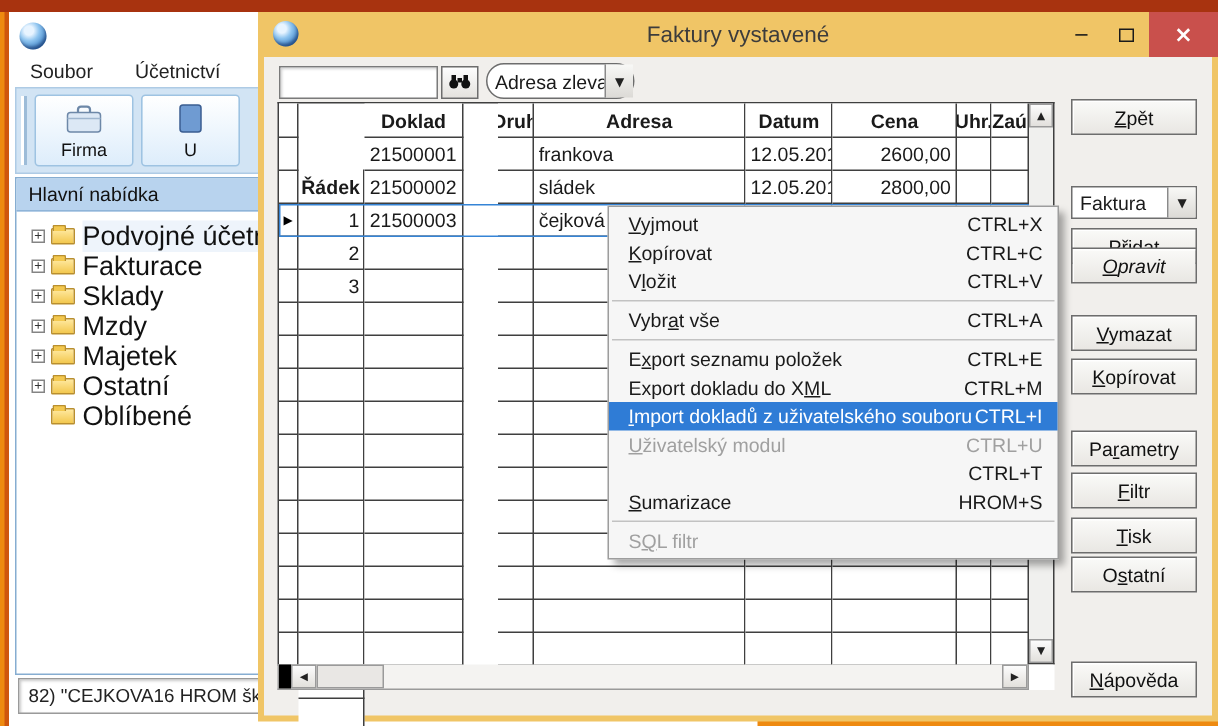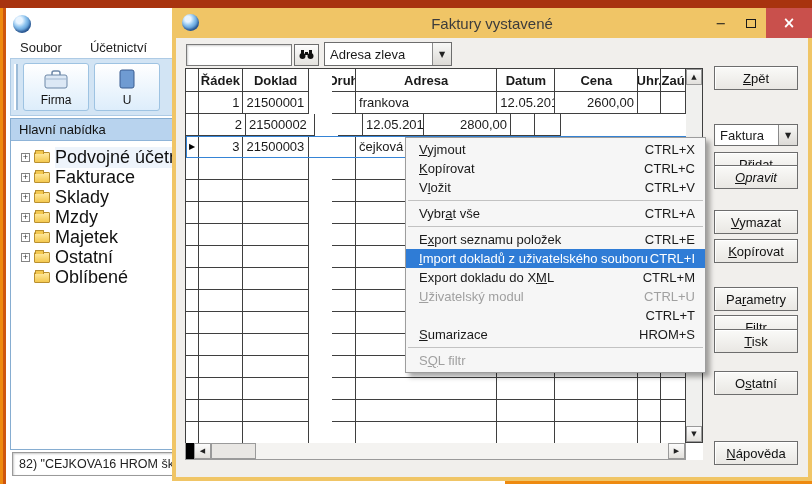--- a/index.html
+++ b/index.html
@@ -43,31 +43,31 @@
   #btn-max .sq { width:10px; height:9px; border:1px solid #1a1a1a; }
   #btn-close { width:46px; background:#c9504c; color:#fff; font-size:15px; font-weight:bold; }
   #fw-body { position:relative; width:632px; height:439px; background:#f1efec; }
 
   .sunken { background:#fff; border:1px solid #7a7a7a; box-shadow:inset 1px 1px 2px #cfcfcf; }
   #search-input { position:absolute; left:10px; top:6px; width:106px; height:22px; font:13px "Liberation Sans",sans-serif; padding:0 4px; }
   #search-btn { position:absolute; left:118px; top:6px; width:25px; height:22px; background:linear-gradient(#fdfdfd,#e4e2de); border:1px solid #6d6d6d; display:flex; align-items:center; justify-content:center; }
   .combo { position:absolute; height:24px; background:#fff; border:1px solid #6d6d6d; display:flex; align-items:center; }
   .combo .combo-text { flex:1; padding-left:5px; font-size:13px; white-space:nowrap; overflow:hidden; }
   .combo .combo-arrow { width:19px; height:100%; background:linear-gradient(#f8f8f6,#dcdad6); border-left:1px solid #8a8a8a; display:flex; align-items:center; justify-content:center; font-size:8px; font-family:"DejaVu Sans",sans-serif; color:#222; }
-  #filter-combo { left:148px; top:4px; width:128px; }
+  #filter-combo { left:148px; top:4px; width:99px;border-radius:12px; }
   #type-combo { left:538px; top:86px; width:84px; height:22px; }
 
   
   #table-wrap { position:absolute; left:9px; top:30px; width:518px; height:392px; }
   #grid { position:absolute; left:0; top:0; width:501px; border-left:1px solid #3f3f3f; border-top:1px solid #3f3f3f; background:#fff; }
   .trow { display:flex; height:22px; }
   .trow.thead { height:23px; font-weight:bold; }
   .tc { border-right:1px solid #3f3f3f; border-bottom:1px solid #3f3f3f; height:100%; font-size:13px; display:flex; align-items:center; padding:0 3px; white-space:nowrap; overflow:hidden; background:#fff; }
   .thead .tc { justify-content:center; padding:0 1px; }
-  .c0{width:13px;} .c1{width:47px;} .c2{width:69px;} .c3{width:25px;margin-left:23px;} .c4{width:149px;} .c5{width:61px;} .c6{width:87px;} .c7{width:24px;text-align:right;} .c8{width:26px;}
+  .c0{width:13px;} .c1{width:47px;margin-top:44px;} .c2{width:69px;} .c3{width:25px;margin-left:23px;} .c4{width:149px;} .c5{width:61px;} .c6{width:87px;} .c7{width:24px;text-align:right;} .c8{width:26px;}
   .num { justify-content:flex-end; }
   .trow.sel { outline:1px solid #3584d6; outline-offset:-1px; }
   .row-marker { font-family:"DejaVu Sans",sans-serif; font-size:8px; color:#000; }
   #vscroll { position:absolute; left:501px; top:0; width:17px; height:375px; background:#f0f0ee; border:1px solid #3f3f3f; border-left:none; display:flex; flex-direction:column; justify-content:space-between; }
   .scr-btn { height:16px; width:100%; background:linear-gradient(#fcfcfc,#e2e0dc); border:1px solid #9a9a9a; display:flex; align-items:center; justify-content:center; font-size:7px; font-family:"DejaVu Sans",sans-serif; color:#222; }
   #hscroll { position:absolute; left:0; top:375px; width:501px; height:17px; background:#f4f3f1; border:1px solid #9a9a9a; border-top:none; display:flex; }
   #hscroll .blackblock { width:8px; height:100%; background:#000; flex:none; }
   #hscroll .scr-btn { width:17px; height:100%; flex:none; }
   #hscroll .thumb { width:45px; height:100%; background:#e9e7e4; border:1px solid #9a9a9a; flex:none; }
   #hscroll .track { flex:1; }
@@ -219,20 +219,21 @@
             <div class="tc c5">12.05.2016</div>
             <div class="tc c6 num">2600,00</div>
             <div class="tc c7"></div>
             <div class="tc c8"></div>
           </div>
           <div class="trow">
             <div class="tc c0"></div>
             <div class="tc c1 num">2</div>
             <div class="tc c2">21500002</div>
             <div class="tc c3"></div>
+            <div class="tc c4">sládek</div>
             <div class="tc c5">12.05.2016</div>
             <div class="tc c6 num">2800,00</div>
             <div class="tc c7"></div>
             <div class="tc c8"></div>
           </div>
           <div class="trow sel">
             <div class="tc c0">
                 <span class="row-marker">▶</span>
               </div>
             <div class="tc c1 num">3</div>
@@ -422,21 +423,21 @@
       </div>
       <div class="wbtn" style="top:201px;">
         <span><span></span><span class="k">K</span><span>opírovat</span></span>
       </div>
       <div class="wbtn" style="top:249px;">
         <span><span>Pa</span><span class="k">r</span><span>ametry</span></span>
       </div>
       <div class="wbtn" style="top:277px;align-items:center;">
         <span><span></span><span class="k">F</span><span>iltr</span></span>
       </div>
-      <div class="wbtn" style="top:291px;">
+      <div class="wbtn" style="top:307px;">
         <span><span></span><span class="k">T</span><span>isk</span></span>
       </div>
       <div class="wbtn" style="top:333px;">
         <span><span>O</span><span class="k">s</span><span>tatní</span></span>
       </div>
       <div class="wbtn" style="top:403px;">
         <span><span></span><span class="k">N</span><span>ápověda</span></span>
       </div>
     </div>
   </div>
@@ -456,28 +457,28 @@
     </div>
     <div class="cm-sep"></div>
     <div class="cm-item">
       <span><span>Vybr</span><span class="k">a</span><span>t vše</span></span>
       <span class="cm-short">CTRL+A</span>
     </div>
     <div class="cm-sep"></div>
     <div class="cm-item">
       <span><span>E</span><span class="k">x</span><span>port seznamu položek</span></span>
       <span class="cm-short">CTRL+E</span>
+    </div>
+    <div class="cm-item">
+      <span><span>Export dokladu do X</span><span class="k">M</span><span>L</span></span>
+      <span class="cm-short">CTRL+M</span>
     </div>
     <div class="cm-item hl">
       <span><span></span><span class="k">I</span><span>mport dokladů z uživatelského souboru</span></span>
       <span class="cm-short">CTRL+I</span>
-    </div>
-    <div class="cm-item">
-      <span><span>Export dokladu do X</span><span class="k">M</span><span>L</span></span>
-      <span class="cm-short">CTRL+M</span>
     </div>
     <div class="cm-item dis">
       <span><span></span><span class="k">U</span><span>živatelský modul</span></span>
       <span class="cm-short">CTRL+U</span>
     </div>
     <div class="cm-item">
       <span class="cm-short">CTRL+T</span>
     </div>
     <div class="cm-item">
       <span><span></span><span class="k">S</span><span>umarizace</span></span>

